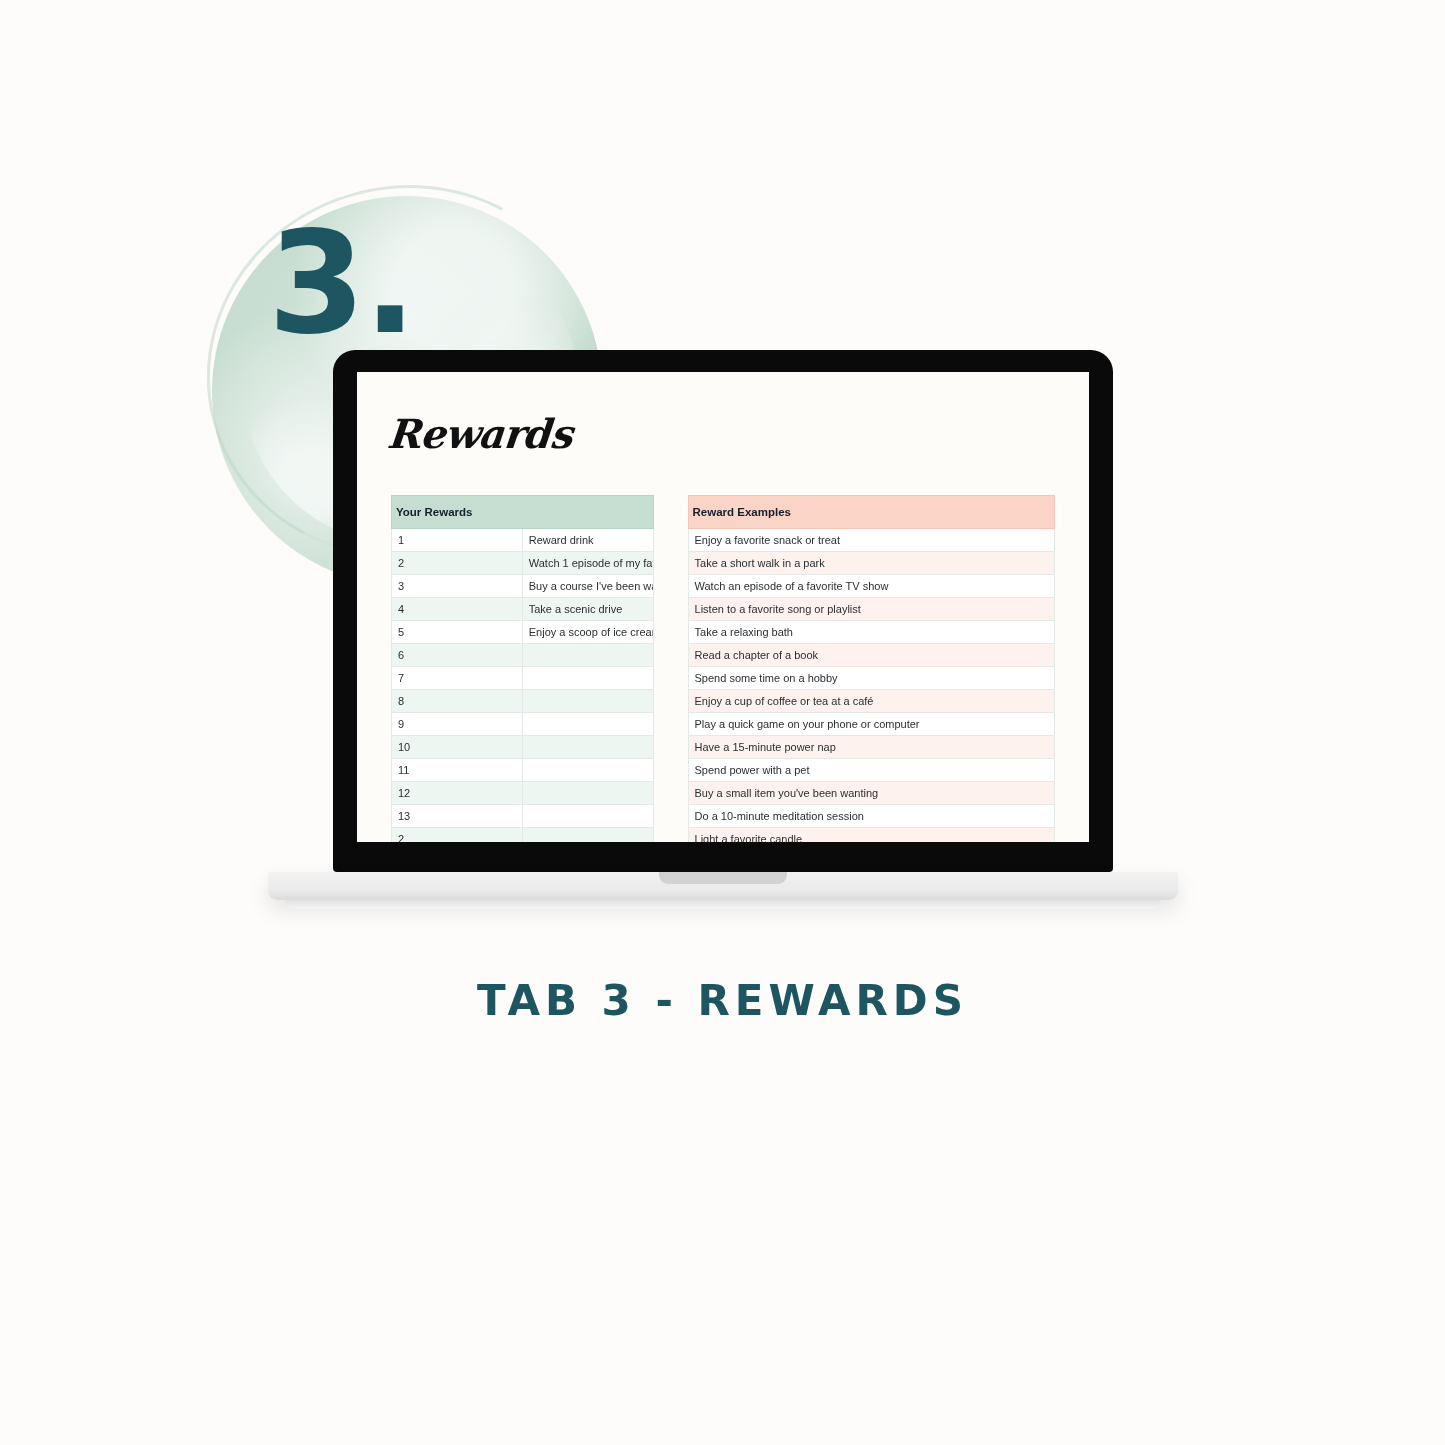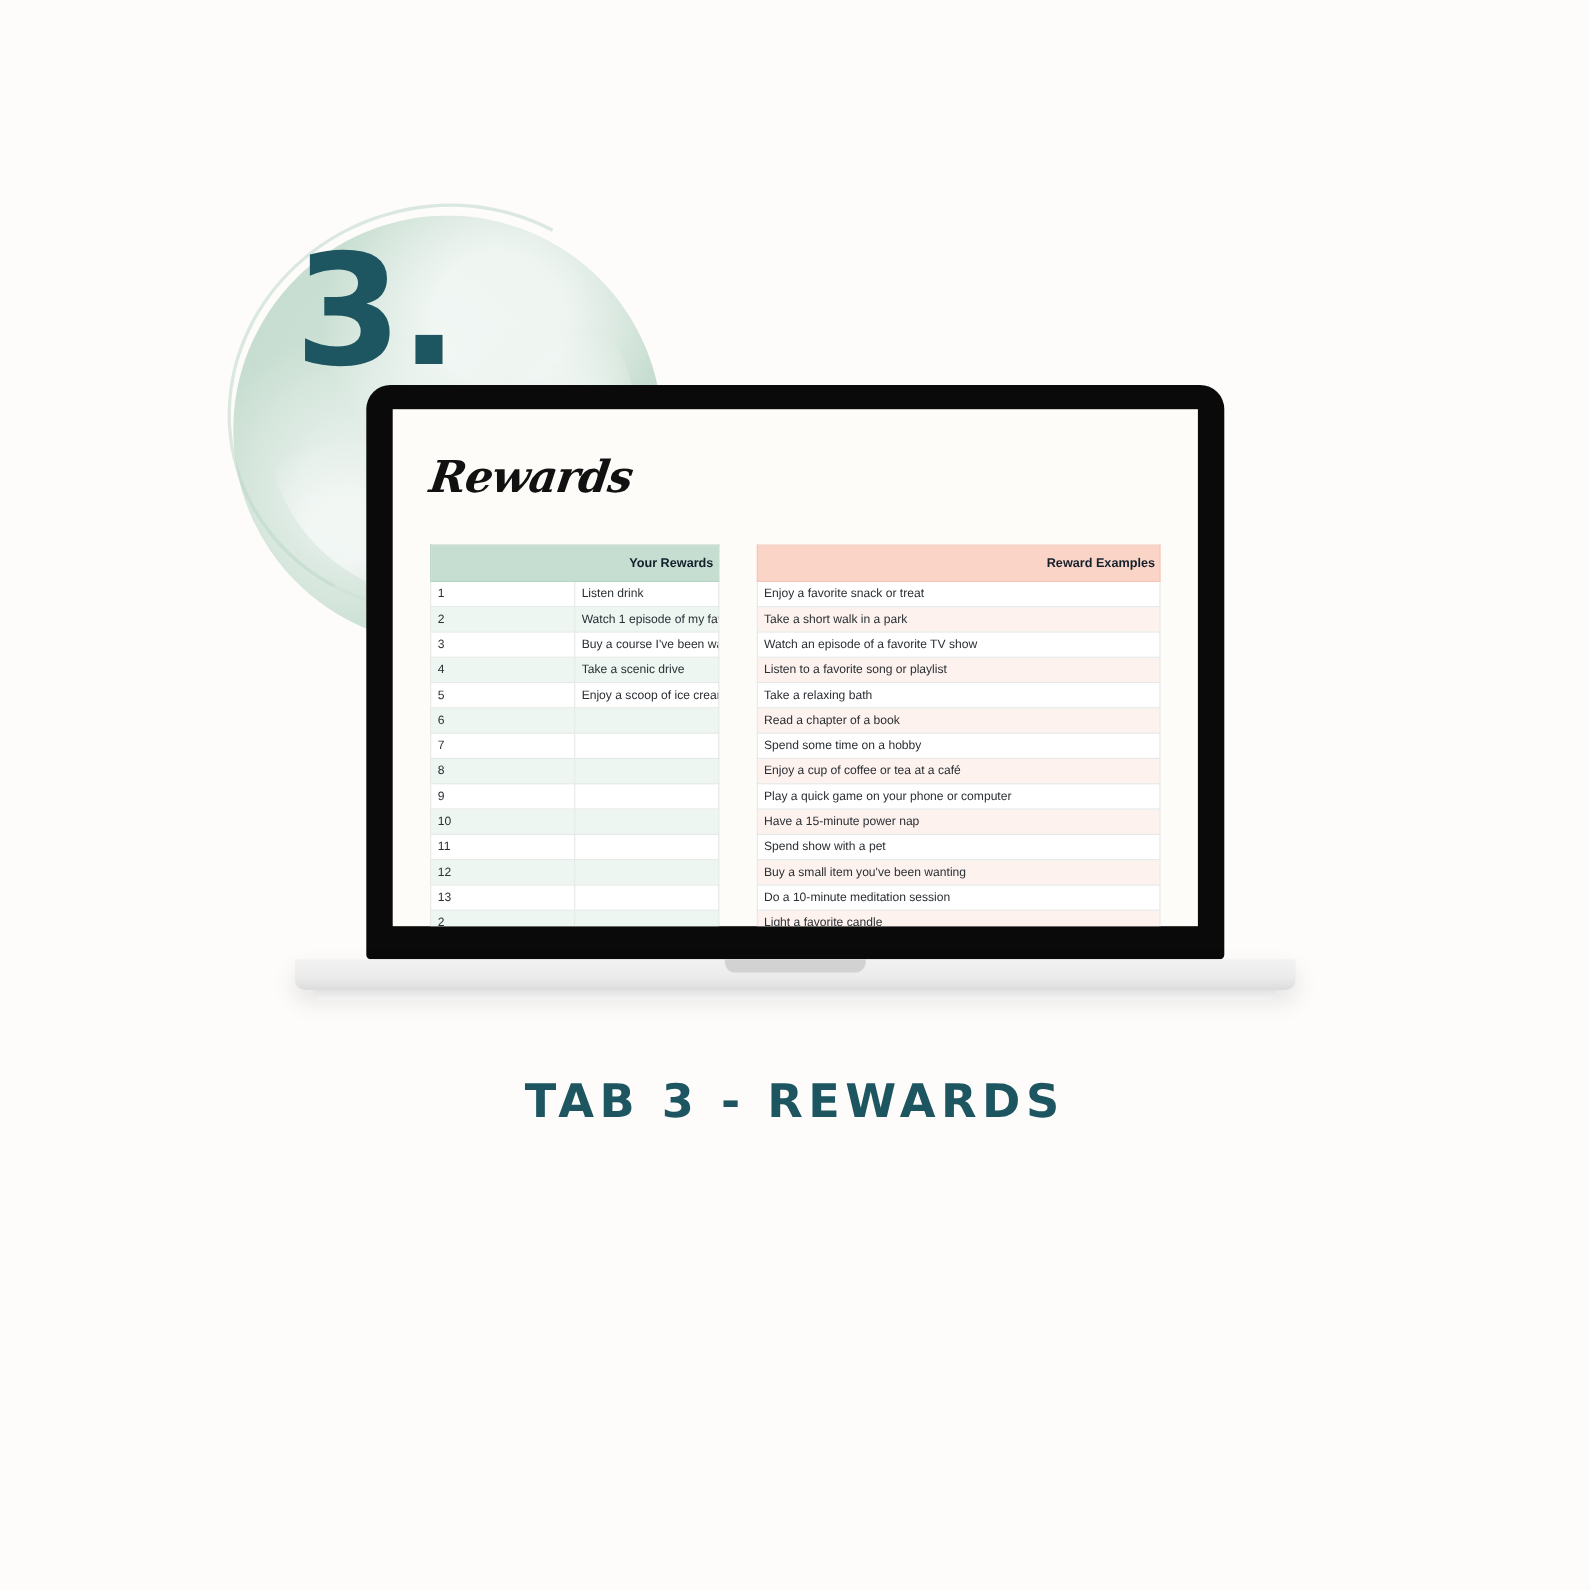--- a/index.html
+++ b/index.html
@@ -133,21 +133,21 @@
 
   .tables { display: flex; gap: 34px; align-items: flex-start; }
   .tbl { border-collapse: collapse; table-layout: fixed; }
   .tbl-left  { width: 280px; }
   .tbl-right { width: 392px; }
 
   .tbl th {
     font-size: 11.5px;
     font-weight: 700;
     color: #15202b;
-    text-align: right;
+    text-align: left;
     padding: 10px 4px;
     border: 1px solid #d9e3dd;
   }
   .tbl-left th  { background: #c5ded1; border-color: #b8d4c5; }
   .tbl-right th { background: #fbd4c8; border-color: #f4c6b8; }
 
   .tbl td {
     font-size: 11px;
     color: #2a2f34;
     padding: 5px 6px;
@@ -234,21 +234,21 @@
 
             <table class="tbl tbl-left">
               <thead>
                 <tr>
                   <th colspan="2">Your Rewards</th>
                 </tr>
               </thead>
               <tbody>
                   <tr>
                     <td class="col-num">1</td>
-                    <td>Listen drink</td>
+                    <td>Reward drink</td>
                   </tr>
                   <tr>
                     <td class="col-num">2</td>
                     <td>Watch 1 episode of my fave TV show</td>
                   </tr>
                   <tr>
                     <td class="col-num">3</td>
                     <td>Buy a course I've been wanting</td>
                   </tr>
                   <tr>
@@ -329,21 +329,21 @@
                   <tr>
                     <td>Enjoy a cup of coffee or tea at a café</td>
                   </tr>
                   <tr>
                     <td>Play a quick game on your phone or computer</td>
                   </tr>
                   <tr>
                     <td>Have a 15-minute power nap</td>
                   </tr>
                   <tr>
-                    <td>Spend show with a pet</td>
+                    <td>Spend power with a pet</td>
                   </tr>
                   <tr>
                     <td>Buy a small item you've been wanting</td>
                   </tr>
                   <tr>
                     <td>Do a 10-minute meditation session</td>
                   </tr>
                   <tr>
                     <td>Light a favorite candle</td>
                   </tr>

